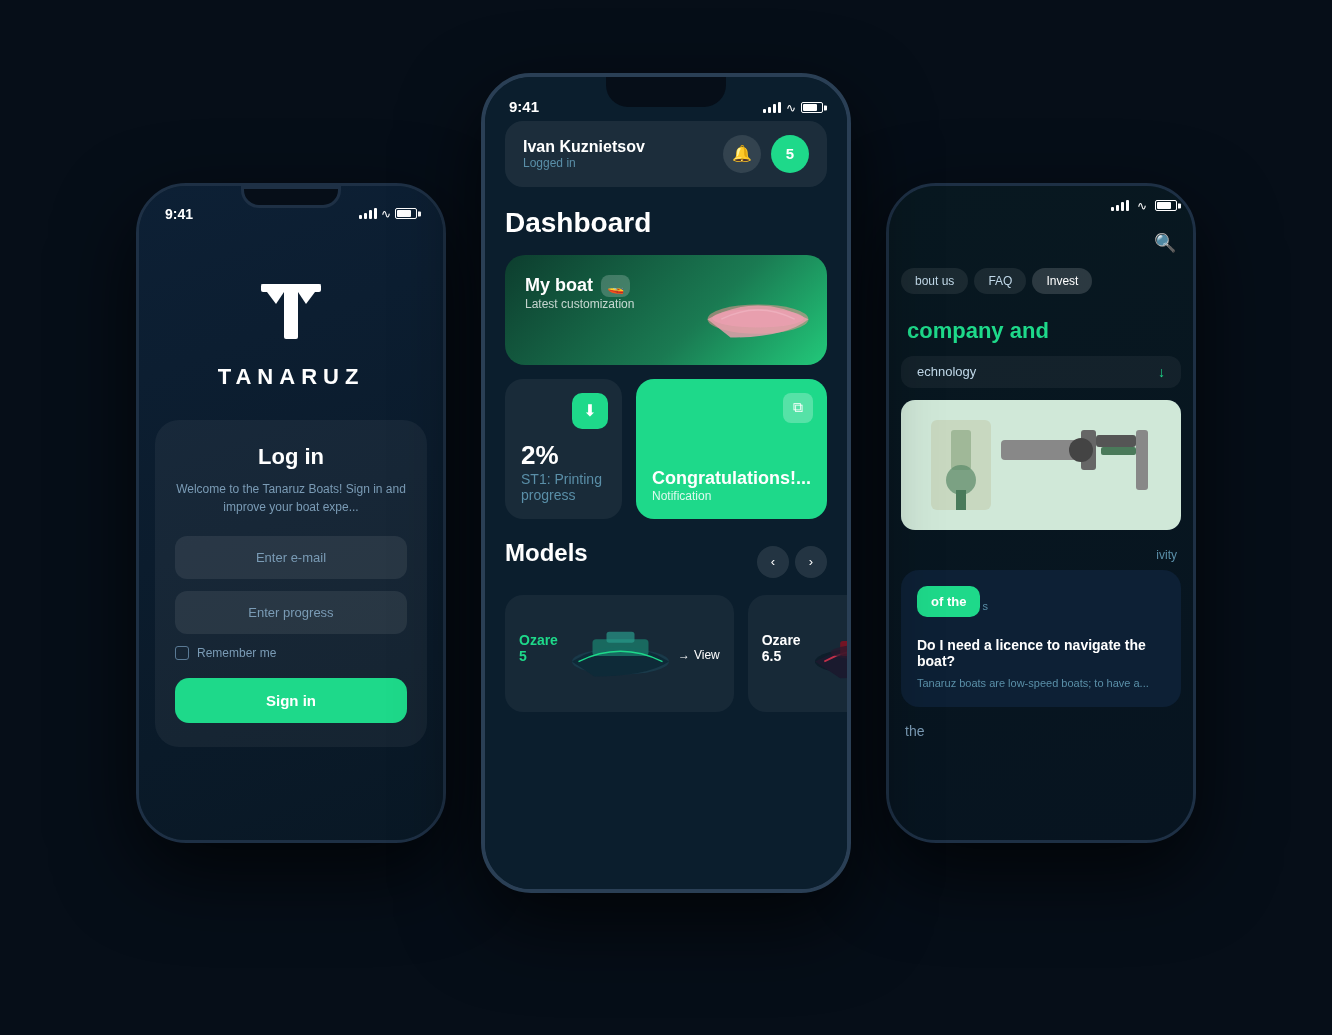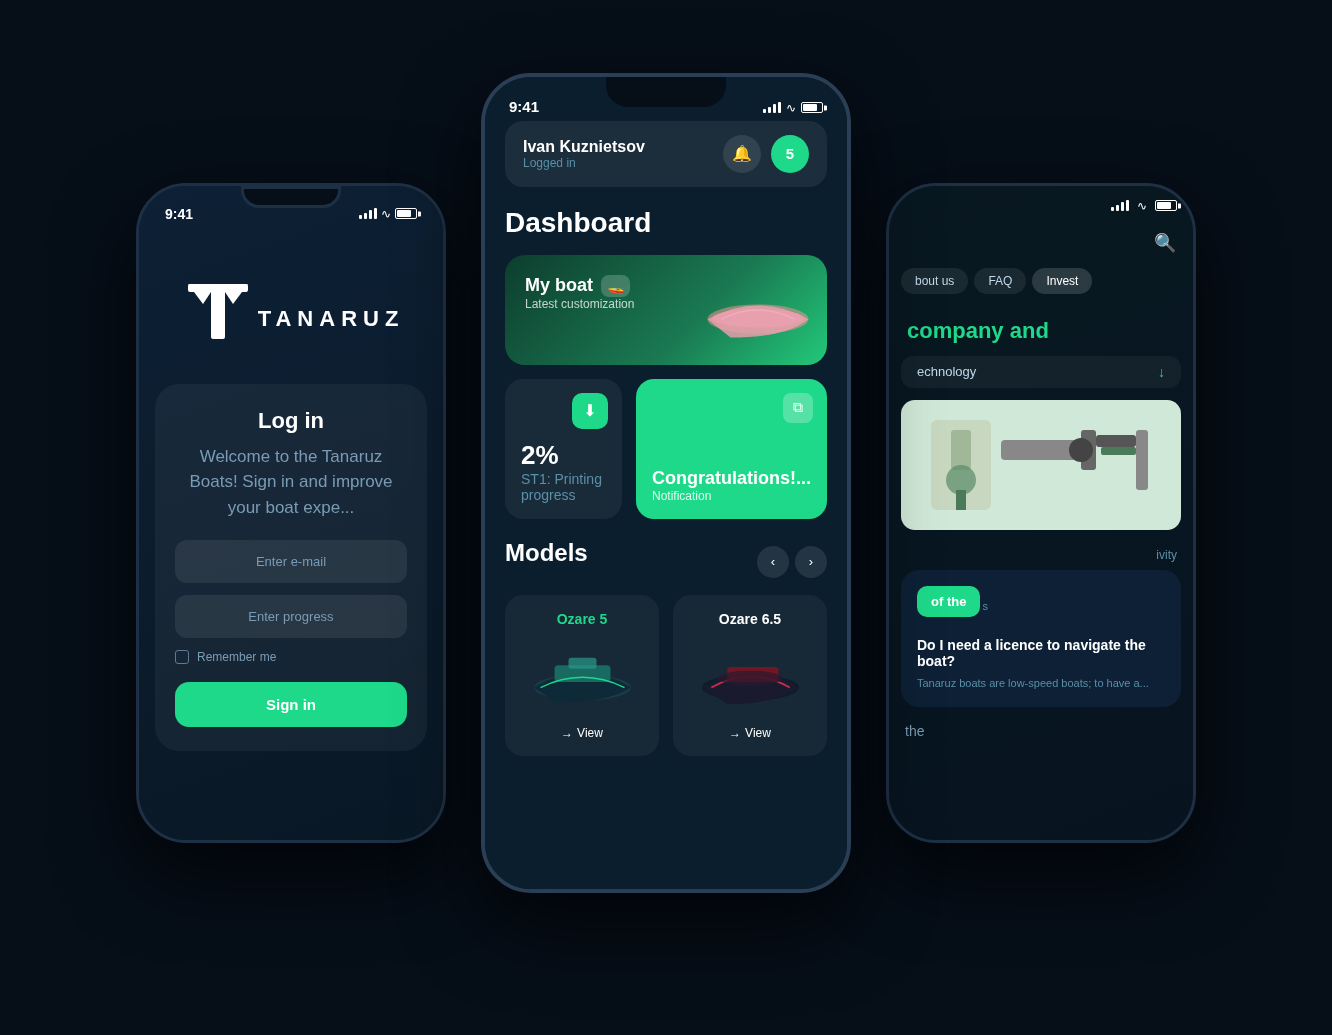--- a/index.html
+++ b/index.html
@@ -81,21 +81,21 @@
     }
 
     .phone-left .status-icons {
       display: flex;
       gap: 4px;
       align-items: center;
     }
 
     .phone-left .logo-area {
       display: flex;
-      flex-direction: row;
+      flex-direction: column;
       align-items: center;
       margin-top: 40px;
       margin-bottom: 30px;
     }
 
     .logo-t {
       width: 80px;
       height: 80px;
       position: relative;
     }
@@ -118,21 +118,21 @@
     .login-title {
       color: #ffffff;
       font-size: 22px;
       font-weight: 600;
       text-align: center;
       margin-bottom: 10px;
     }
 
     .login-subtitle {
       color: #7a9bb5;
-      font-size: 17px;
+      font-size: 12px;
       text-align: center;
       line-height: 1.5;
       margin-bottom: 20px;
     }
 
     .input-field {
       background: rgba(255,255,255,0.08);
       border: none;
       border-radius: 12px;
       padding: 14px 20px;
@@ -456,21 +456,21 @@
       gap: 14px;
       clear: both;
     }
 
     .model-card {
       flex: 1;
       background: rgba(255,255,255,0.05);
       border-radius: 18px;
       padding: 16px 14px;
       display: flex;
-      flex-direction: column;
+      flex-direction: row;
       align-items: center;
     }
 
     .model-name {
       font-size: 14px;
       font-weight: 600;
       margin-bottom: 10px;
     }
 
     .model-name.teal { color: #1ed98a; }

